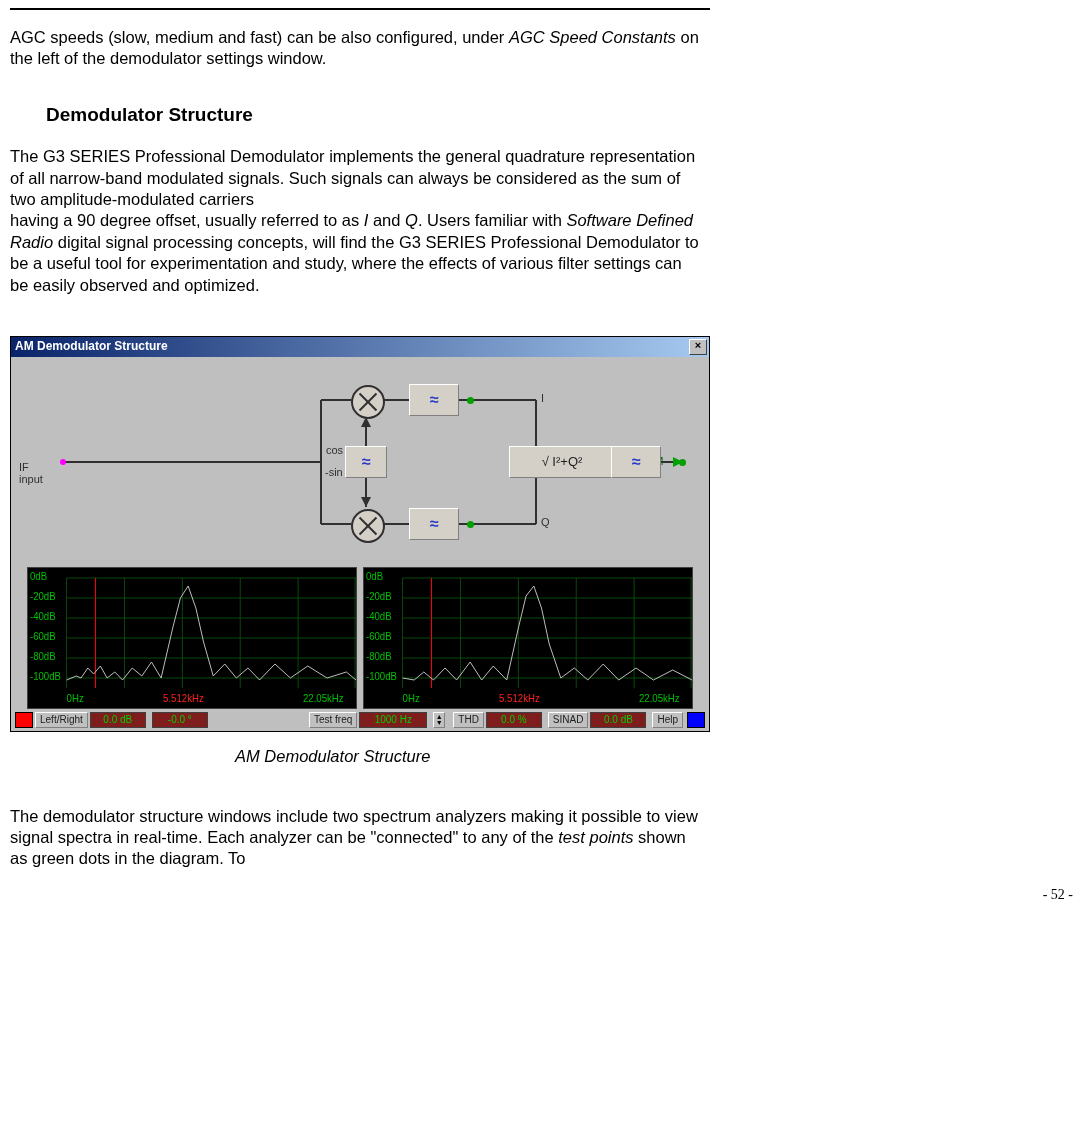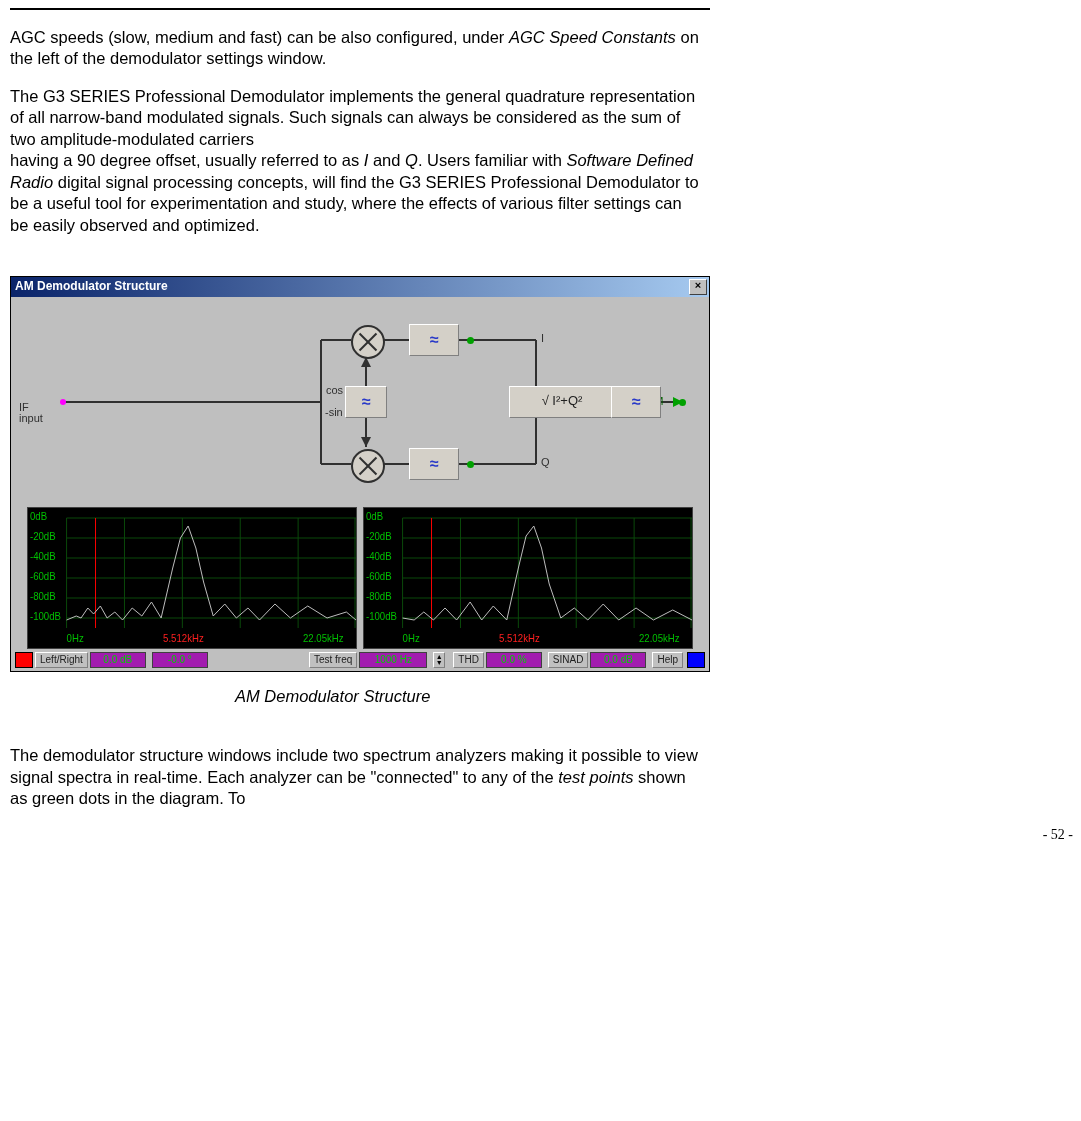--- a/index.html
+++ b/index.html
@@ -143,21 +143,21 @@
   }
   .t-red{ width:16px; height:14px; background:#ff0000; border:1px solid #000; margin-right:2px;}
   .t-blue{ width:16px; height:14px; background:#0000ff; border:1px solid #000; margin-left:2px;}
   .t-btn{
     background:#c0c0c0; border:1px solid #808080;
     border-top-color:#fff; border-left-color:#fff;
     padding:0 4px; height:14px; line-height:13px; color:#202020;
     font-size:10px; margin-right:2px;
   }
   .t-field{
-    background:#a21caf; color:#00d000; border:1px solid #404040;
+    background:#7f1d1d; color:#00d000; border:1px solid #404040;
     padding:0 6px; height:14px; line-height:13px; font-size:10px; margin-right:6px;
     min-width:42px; text-align:center;
   }
   .t-hz{ min-width:54px;}
   .t-ctrl{
     width:10px;height:14px;background:#c0c0c0;border:1px solid #808080;
     border-top-color:#fff;border-left-color:#fff;font-size:7px;line-height:6px;
     display:flex;flex-direction:column;align-items:center;justify-content:center;
     margin-right:8px;
   }
@@ -166,20 +166,21 @@
 </head>
 <body>
 
 <div class="page">
   <div class="rule"></div>
 
   <p class="body-text">
     <span>AGC speeds (slow, medium and fast) can be also configured, under </span><em class="it">AGC Speed Constants</em><span> on the left of the demodulator settings window.</span>
   </p>
 
+  <div class="heading">Demodulator Structure</div>
 
   <div class="body-text">
     <span>The G3 SERIES Professional Demodulator implements the general quadrature representation of all narrow-band modulated signals. Such signals can always be considered as the sum of two amplitude-modulated carriers</span><br>
     <span>having a 90 degree offset, usually referred to as </span><em class="it">I</em><span> and </span><em class="it">Q</em><span>. Users familiar with </span><em class="it">Software Defined Radio</em><span> digital signal processing concepts, will find the G3 SERIES Professional Demodulator to be a useful tool for experimentation and study, where the effects of various filter settings can be easily observed and optimized.</span>
   </div>
 
   <div class="win-wrap">
     <div class="win">
       <div class="titlebar">
         <span>AM Demodulator Structure</span>

